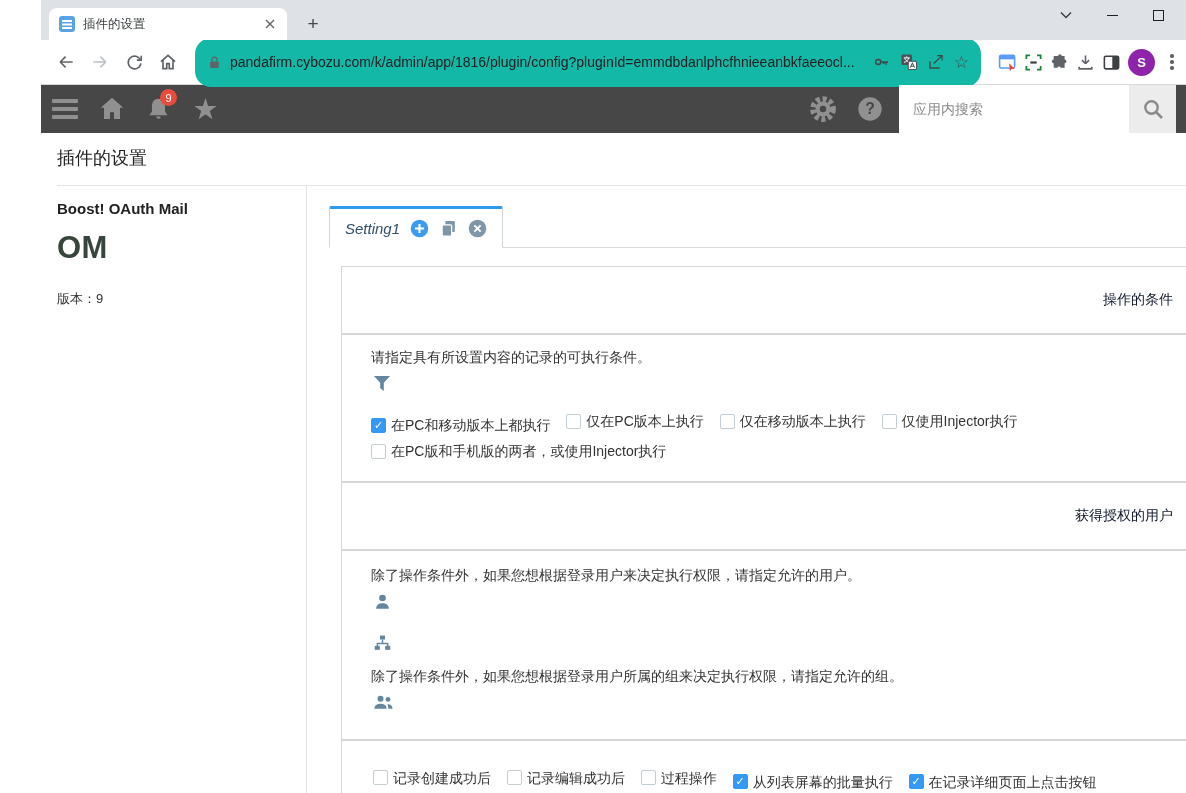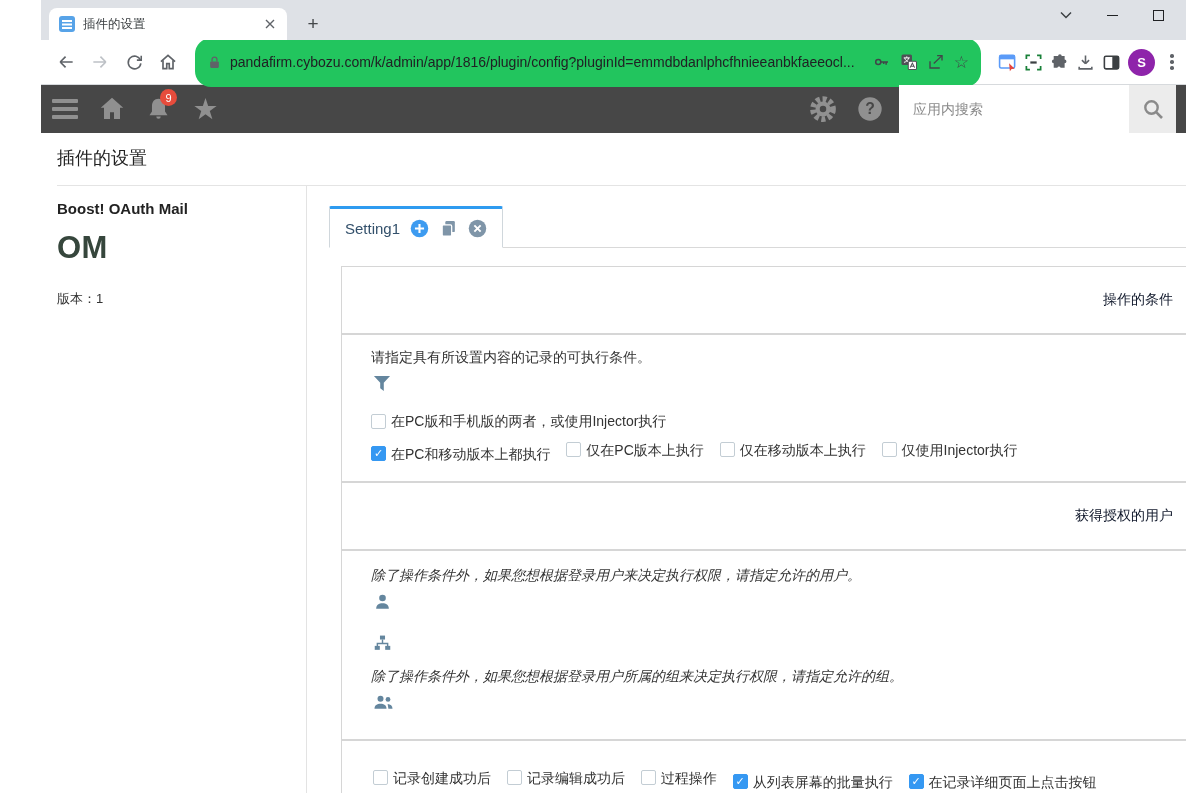--- a/index.html
+++ b/index.html
@@ -22,21 +22,21 @@
   .newtab-btn { position:absolute; left:258px; top:10px; width:28px; height:28px; border-radius:50%;
                 display:flex; align-items:center; justify-content:center; font-size:19px; color:#44474a; }
   .wctrls { position:absolute; right:0; top:0; height:30px; display:flex; align-items:center; }
   .wbtn { width:46px; height:30px; display:flex; align-items:center; justify-content:center; color:#202124; }
   .min-glyph { width:11px; border-top:1.5px solid #202124; }
   .max-glyph { width:11px; height:11px; border:1.5px solid #202124; }
 
   
   .toolbar { height:45px; background:#fff; display:flex; align-items:center; padding:0 8px; border-bottom:1px solid #d7dadd; }
   .navbtn { width:34px; height:34px; display:flex; align-items:center; justify-content:center; flex:0 0 auto; }
-  .omnibox { height:49px; background:#22c55e; border-radius:16px; flex:0 0 786px; margin-left:10px;
+  .omnibox { height:49px; background:#14b8a6; border-radius:16px; flex:0 0 786px; margin-left:10px;
              display:flex; align-items:center; padding:0 12px 0 13px; min-width:0; }
   .url-text { font-size:14px; color:#202124; white-space:nowrap; overflow:hidden; flex:1; margin-left:9px; }
   .omni-ic { margin-left:9px; flex:0 0 auto; display:flex; }
   .after-omni { display:flex; align-items:center; margin-left:10px; }
   .after-omni > * { margin-left:7px; flex:0 0 auto; display:flex; align-items:center; justify-content:center; }
   .avatar { width:27px; height:27px; border-radius:50%; background:#8e24aa; color:#fff; font-size:13px;
             display:flex; align-items:center; justify-content:center; font-weight:bold; }
   .kebab { display:flex; flex-direction:column; gap:2.5px; padding:4px 8px; }
   .kebab i { width:3.5px; height:3.5px; border-radius:50%; background:#5f6368; }
 
@@ -71,37 +71,37 @@
   .sidebar { width:266px; border-right:1px solid #e3e3e3; padding:14px 12px 12px 16px; flex:0 0 266px; }
   .plugin-name { font-size:15px; font-weight:bold; color:#222; }
   .plugin-logo { font-size:31px; font-weight:bold; color:#36463c; margin-top:13px; letter-spacing:0.5px; }
   .plugin-version { font-size:13px; color:#333; margin-top:24px; }
 
   .main { flex:1; padding:20px 16px 0 22px; overflow:hidden; }
   .tabrow { border-bottom:1px solid #d9d9d9; display:flex; }
   .stab { display:inline-flex; align-items:center; gap:9px; padding:0 14px 0 15px; height:42px; background:#fff;
           border:1px solid #d0d7dc; border-top:3px solid #2e9bf0; border-bottom:1px solid #fff;
           margin-bottom:-1px; border-radius:2px 2px 0 0; }
-  .stab-label { font-size:15px; color:#33506b; }
+  .stab-label { font-size:15px; color:#33506b;font-style:italic; }
   .iconbtn { display:flex; align-items:center; justify-content:center; }
 
   .boxes { margin:18px 4px 0 12px; }
   .sec-header { border:1px solid #d6d6d6; padding:24px 15px; font-size:14px; color:#0f172a; background:#fff;text-align:right; }
   .sec-body { border:1px solid #d6d6d6; background:#fff; padding:13px 16px 14px 29px; }
   .sec-body.tall { padding-top:15px; }
   .desc { font-size:14px; color:#333; line-height:18px; }
   .tool-ic { margin:9px 0 2px 2px; display:inline-flex; }
   .cbrows { margin-top:12px; }
   .cbrow { line-height:26px; font-size:14px; color:#333; }
   .cbitem { margin-right:12px; white-space:nowrap; display:inline-flex; align-items:center; }
   .cb { width:15px; height:15px; border:1px solid #c3cdd4; border-radius:2px; background:#fff; display:inline-flex;
         align-items:center; justify-content:center; margin-right:5px; flex:0 0 15px; }
   .cb.checked { background:#3598f2; border-color:#3598f2; }
   .cb.checked:after { content:"✓"; color:#fff; font-size:11px; font-weight:bold; line-height:1; }
-  .auth-item { margin-bottom:10px;font-style:italic; }
+  .auth-item { margin-bottom:10px; }
   .auth-item .tool-ic { margin-top:8px; margin-bottom:4px; }
   .events-body { padding:24px 16px 30px 31px; }
 </style>
 </head>
 <body>
 
 <div id="window">
 
   <div class="tabstrip">
     <div class="tab">
@@ -279,21 +279,21 @@
   </div>
 
   <div class="content">
     <h1 class="page-title">插件的设置</h1>
     <div class="title-divider"></div>
 
     <div class="body-row">
       <div class="sidebar">
         <div class="plugin-name">Boost! OAuth Mail</div>
         <div class="plugin-logo">OM</div>
-        <div class="plugin-version">版本：1</div>
+        <div class="plugin-version">版本：9</div>
       </div>
 
       <div class="main">
 
         <div class="tabrow">
           <div class="stab">
             <span class="stab-label">Setting1</span>
             <span class="iconbtn">
               <svg width="21" height="21" viewBox="0 0 24 24">
                   <circle cx="12" cy="12" r="10" fill="#3d9bf0"></circle>
@@ -321,40 +321,40 @@
           <div class="sec-body">
             <p class="desc">请指定具有所设置内容的记录的可执行条件。</p>
             <span class="tool-ic">
               <svg width="18" height="17" viewBox="0 0 20 19">
                   <path d="M1 1h18l-7 7.6V18l-4-3.3V8.6z" fill="#64869e"></path>
                 </svg>
             </span>
             <div class="cbrows">
               <div class="cbrow">
                 <label class="cbitem">
-                  <span class="cb"></span>
-                  <span>在PC版和手机版的两者，或使用Injector执行</span>
-                </label>
-              </div>
-              <div class="cbrow">
-                <label class="cbitem">
                   <span class="cb checked"></span>
                   <span>在PC和移动版本上都执行</span>
                 </label>
                 <label class="cbitem">
                   <span class="cb"></span>
                   <span>仅在PC版本上执行</span>
                 </label>
                 <label class="cbitem">
                   <span class="cb"></span>
                   <span>仅在移动版本上执行</span>
                 </label>
                 <label class="cbitem">
                   <span class="cb"></span>
                   <span>仅使用Injector执行</span>
+                </label>
+              </div>
+              <div class="cbrow">
+                <label class="cbitem">
+                  <span class="cb"></span>
+                  <span>在PC版和手机版的两者，或使用Injector执行</span>
                 </label>
               </div>
             </div>
           </div>
 
           <div class="sec-header">获得授权的用户</div>
           <div class="sec-body tall">
             <div class="auth-item">
               <p class="desc">除了操作条件外，如果您想根据登录用户来决定执行权限，请指定允许的用户。</p>
               <span class="tool-ic">

